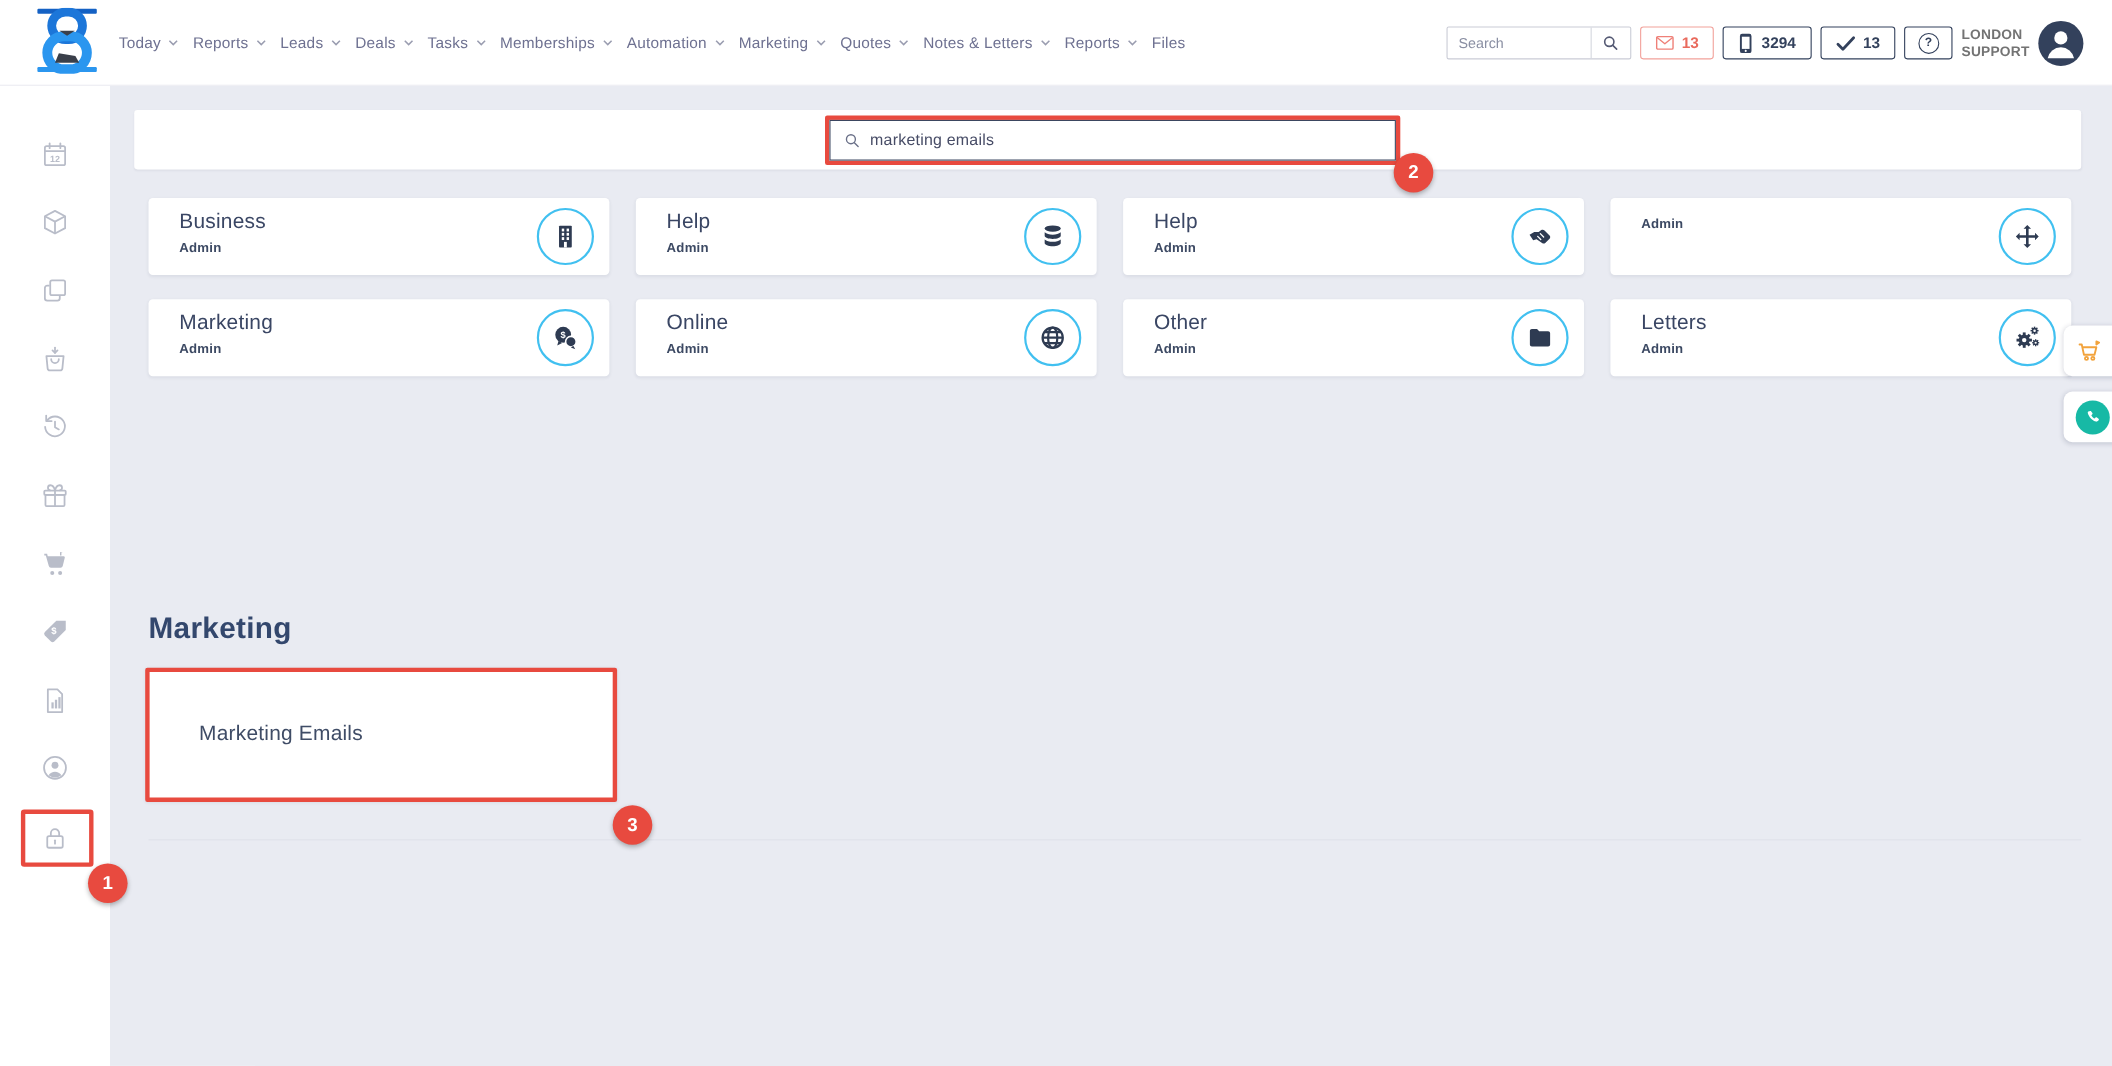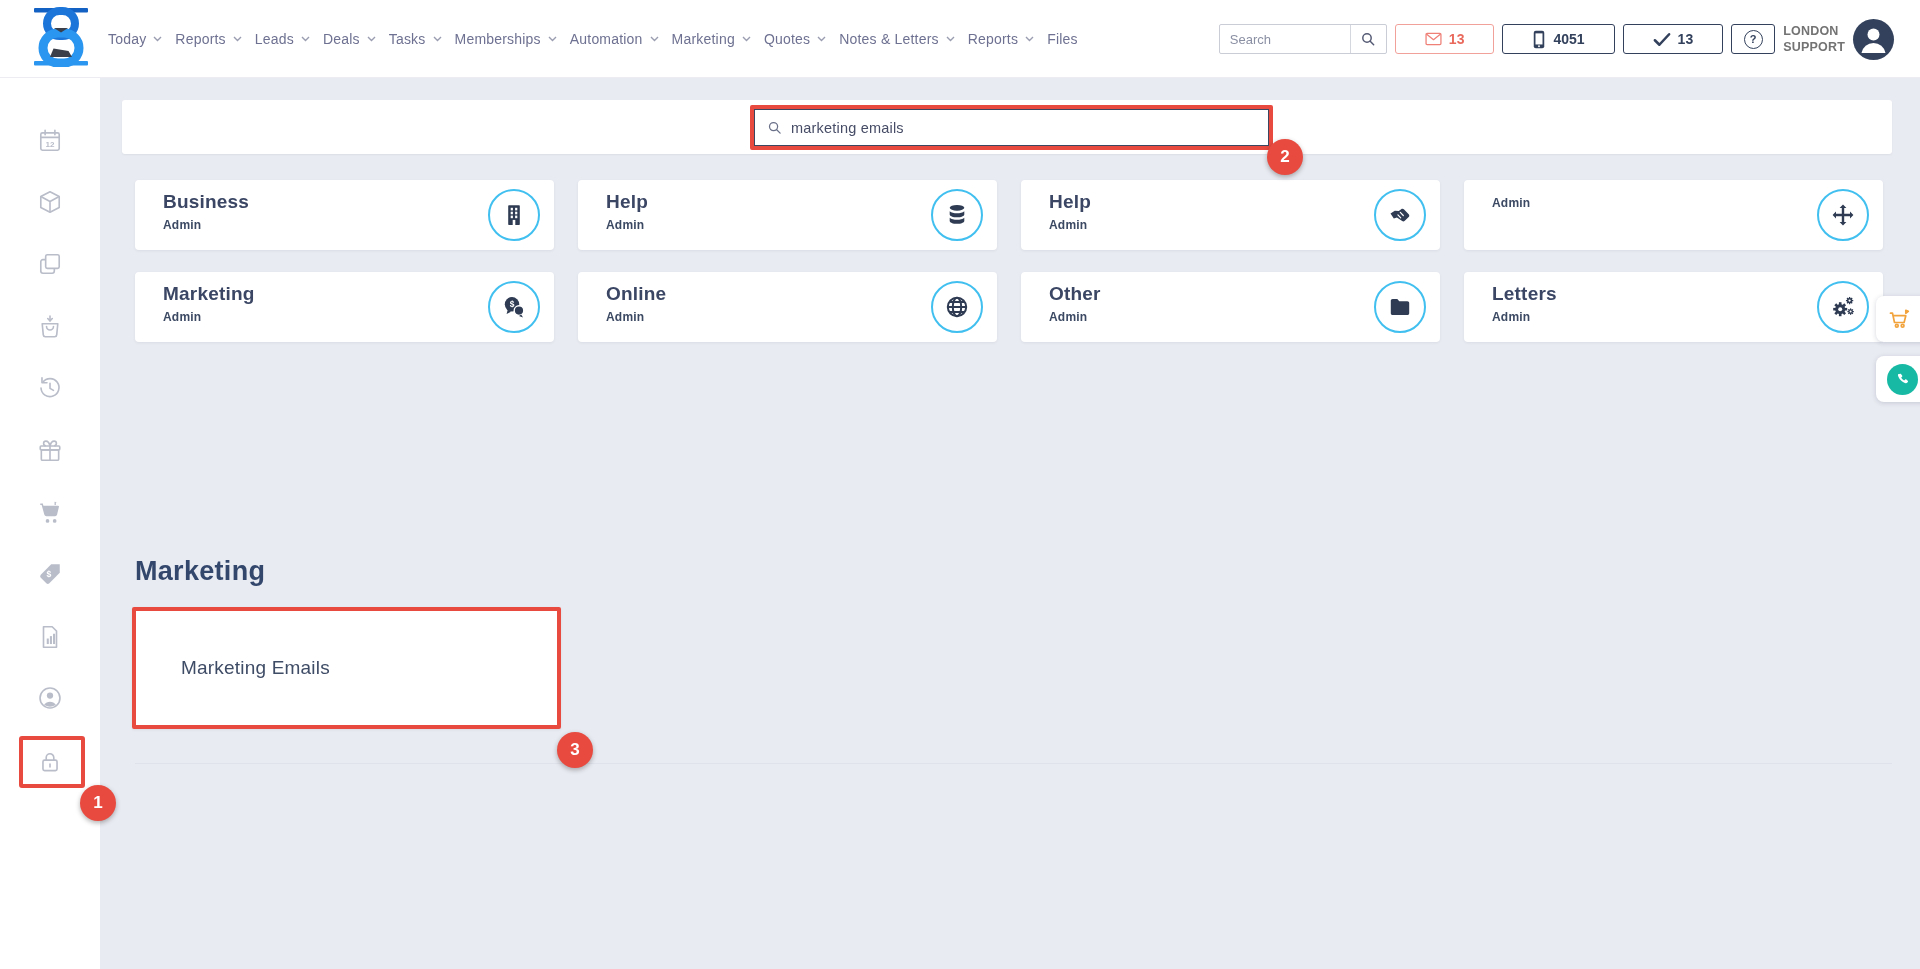--- a/index.html
+++ b/index.html
@@ -18,21 +18,21 @@
   .chev { width:9px; height:6px; display:inline-block; }
   .tb-right { position:absolute; right:26px; top:0; height:78px; display:flex;
     align-items:center; gap:8px; }
   .tb-search { display:flex; align-items:center; width:168px; height:30px;
     border:1px solid #caccd6; border-radius:2px; background:#fff; }
   .tb-search input { flex:1; min-width:0; border:0; outline:none; padding:0 10px;
     font-size:13px; color:#555a74; font-family:inherit; background:transparent; }
   .tb-search input::placeholder { color:#8a8fa3; }
   .tb-search .mag-btn { width:36px; height:100%; display:flex; align-items:center;
     justify-content:center; border-left:1px solid #d5d7df; cursor:pointer; }
-  .tbadge { height:30px; display:flex; align-items:center; gap:7px; padding:0 29px;
+  .tbadge { height:30px; display:flex; align-items:center; gap:7px; padding:0 13px;
     border-radius:3px; font-size:14px; font-weight:bold; cursor:pointer; background:#fff; }
   .tbadge.mail { border:1px solid #f2a19a; color:#e96a5d; }
   .tbadge.dark { border:1.3px solid #33415c; color:#33415c; }
   .help-btn { width:44px; height:30px; border:1.3px solid #33415c; border-radius:3px;
     display:flex; align-items:center; justify-content:center; cursor:pointer; background:#fff; }
   .help-q { width:19px; height:19px; border:1.2px solid #33415c; border-radius:50%;
     display:flex; align-items:center; justify-content:center; font-size:11px;
     color:#33415c; font-weight:bold; }
   .user-name { font-size:12.5px; font-weight:bold; color:#737373; text-align:left;
     line-height:1.3; letter-spacing:.2px; }
@@ -54,21 +54,21 @@
     border:4px solid #e84a3f; border-radius:2px; background:#fff; }
   .as-inner { width:100%; height:100%; border:1px solid #3b4660; display:flex;
     align-items:center; gap:9px; padding:0 12px; background:#fff; }
   .as-inner input { flex:1; border:0; outline:none; font-size:14.5px; color:#474c66;
     letter-spacing:.2px; font-family:inherit; background:transparent; }
 
   .cards { position:absolute; left:35px; top:102px; display:grid;
     grid-template-columns:repeat(4, 419px); grid-auto-rows:70px; gap:22px 24px; }
   .card { position:relative; background:#fff; border-radius:4px; cursor:pointer;
     box-shadow:0 1px 3px rgba(30,40,70,.07); padding:11px 0 0 28px; }
-  .card-title { font-size:19px; color:#3a4664; font-weight:700; letter-spacing:.2px; }
+  .card-title { font-size:19px; color:#3a4664; font-weight:400; letter-spacing:.2px; }
   .card-sub { font-size:12px; color:#3c4963; font-weight:600; margin-top:5px; letter-spacing:.2px; }
   .card-circle { position:absolute; right:14px; top:9px; width:52px; height:52px;
     border:2px solid #41c0f0; border-radius:50%; display:flex; align-items:center;
     justify-content:center; background:#fff; }
   .card-circle svg { width:24px; height:24px; }
 
   .section-title { position:absolute; left:35px; top:478px; font-size:27px;
     color:#33476d; font-weight:600; letter-spacing:.3px; }
   .me-card { position:absolute; left:32px; top:529px; width:429px; height:122px;
     background:#fff; border:4px solid #e84a3f; border-radius:2px; display:flex;
@@ -197,21 +197,21 @@
       </svg>
       <span>13</span>
     </div>
 
     <div class="tbadge dark">
       <svg width="14" height="19" viewBox="0 0 24 32">
         <rect x="3" y="1" width="18" height="30" rx="3.4" fill="#33415c"></rect>
         <rect x="6" y="5.5" width="12" height="19" fill="#fff"></rect>
         <circle cx="12" cy="27.6" r="1.6" fill="#fff"></circle>
       </svg>
-      <span>4051</span>
+      <span>3294</span>
     </div>
 
     <div class="tbadge dark">
       <svg width="18" height="15" viewBox="0 0 24 20" fill="none" stroke="#33415c" stroke-width="3.4" stroke-linecap="round" stroke-linejoin="round">
         <path d="M2.5 11 8.5 17 21.5 3"></path>
       </svg>
       <span>13</span>
     </div>
 
     <div class="help-btn">

